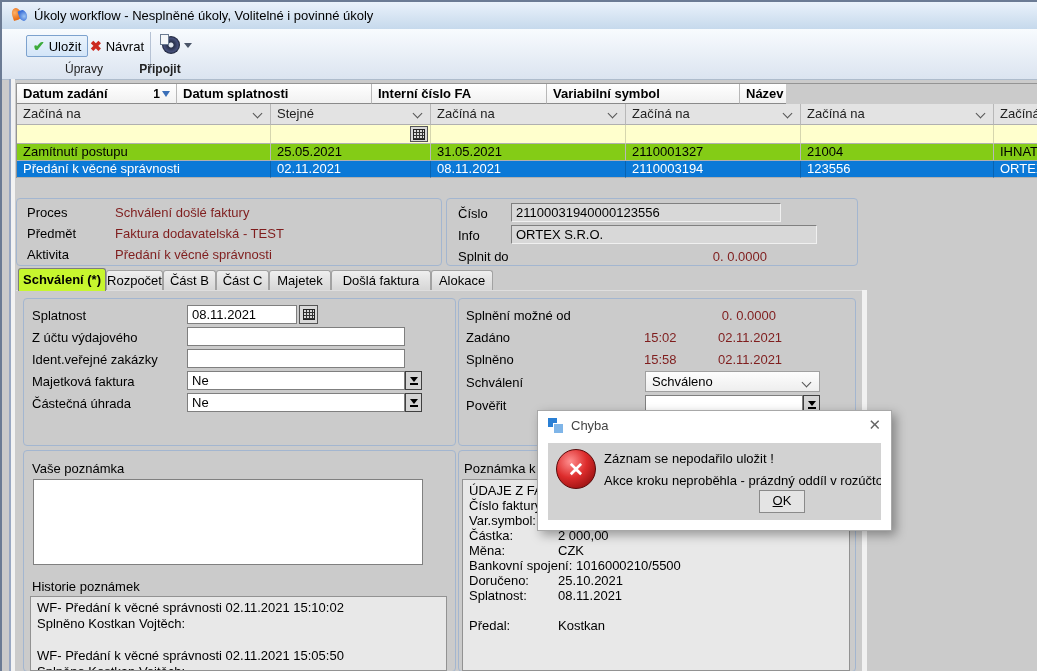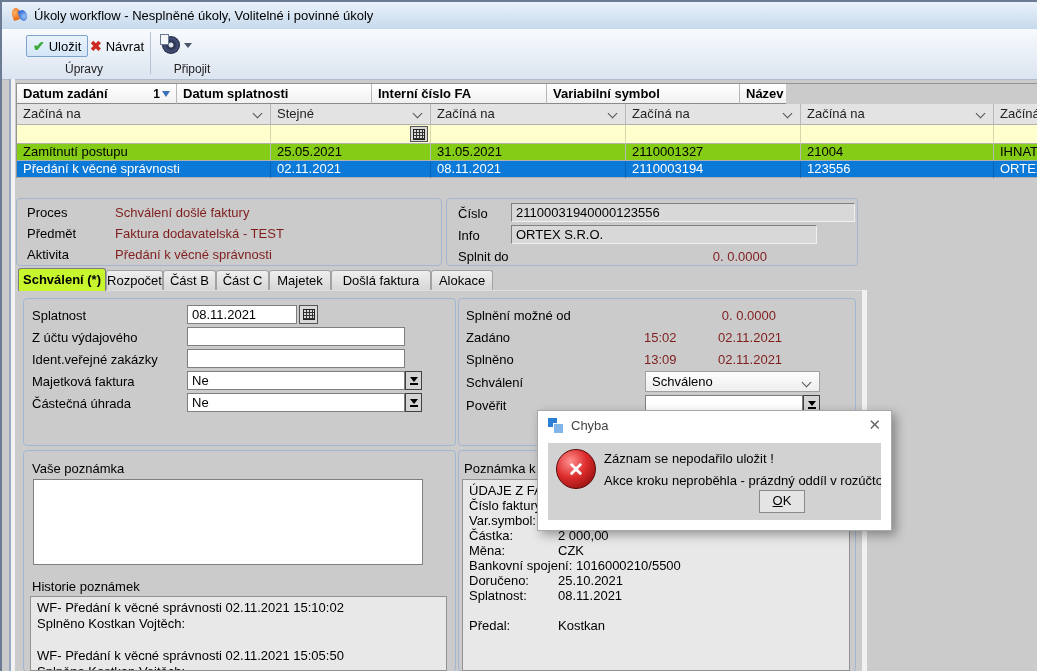--- a/index.html
+++ b/index.html
@@ -107,21 +107,21 @@
       <span>Návrat</span>
     </div>
     <div class="tcap" style="left:18px;top:33px;width:128px;">Úpravy</div>
     <div class="tsep" style="left:148px;top:3px;height:42px;"></div>
     <div class="tbtn" style="left:154px;top:5px;">
       <span class="disc">
           <span class="doc"></span>
         </span>
       <span class="dd-arrow"></span>
     </div>
-    <div class="tcap" style="left:160px;top:33px;width:60px;">Připojit</div>
+    <div class="tcap" style="left:128px;top:33px;width:60px;font-weight:bold;">Připojit</div>
   </div>
 
   <div class="gutter1"></div>
   <div class="gutter2"></div>
 
   <div class="grid">
     <div class="grow hrow">
       <div class="gcell c1"><span>Datum zadání</span>
         <span class="sortbox">
           <span class="sortnum">1</span>
@@ -174,21 +174,21 @@
   <div class="gbox" style="left:14px;top:196px;width:424px;height:66px;">
     <span class="lbl" style="left:10px;top:6px;">Proces</span>
     <span class="lbl blue" style="left:98px;top:6px;">Schválení došlé faktury</span>
     <span class="lbl" style="left:10px;top:27px;">Předmět</span>
     <span class="lbl blue" style="left:98px;top:27px;">Faktura dodavatelská - TEST</span>
     <span class="lbl" style="left:10px;top:48px;">Aktivita</span>
     <span class="lbl blue" style="left:98px;top:48px;">Předání k věcné správnosti</span>
   </div>
   <div class="gbox" style="left:444px;top:196px;width:410px;height:66px;">
     <span class="lbl" style="left:11px;top:7px;">Číslo</span>
-    <div class="inp ro" style="left:64px;top:4px;width:344px;height:19px;">21100031940000123556</div>
+    <div class="inp ro" style="left:64px;top:4px;width:270px;height:19px;">21100031940000123556</div>
     <span class="lbl" style="left:11px;top:29px;">Info</span>
     <div class="inp ro" style="left:64px;top:26px;width:306px;height:19px;">ORTEX S.R.O.</div>
     <span class="lbl" style="left:11px;top:50px;">Splnit do</span>
     <span class="lbl blue" style="left:220px;top:50px;width:100px;text-align:right;">0. 0.0000</span>
   </div>
 
   <div class="tab active" style="left:16px;width:88px;">Schválení (*)</div>
   <div class="tab" style="left:104px;width:57px;">Rozpočet</div>
   <div class="tab" style="left:161px;width:53px;">Část B</div>
   <div class="tab" style="left:214px;width:53px;">Část C</div>
@@ -222,21 +222,21 @@
       <span class="bar"></span>
     </span>
 
   <div class="gbox" style="left:456px;top:296px;width:396px;height:146px;"></div>
   <span class="lbl" style="left:464px;top:306px;">Splnění možné od</span>
   <span class="lbl blue" style="left:688px;top:306px;width:86px;text-align:right;">0. 0.0000</span>
   <span class="lbl" style="left:464px;top:328px;">Zadáno</span>
   <span class="lbl blue" style="left:642px;top:328px;">15:02</span>
   <span class="lbl blue" style="left:716px;top:328px;">02.11.2021</span>
   <span class="lbl" style="left:464px;top:350px;">Splněno</span>
-  <span class="lbl blue" style="left:642px;top:350px;">13:09</span>
+  <span class="lbl blue" style="left:642px;top:350px;">15:58</span>
   <span class="lbl blue" style="left:716px;top:350px;">02.11.2021</span>
   <span class="lbl" style="left:464px;top:373px;">Schválení</span>
   <div class="combo" style="left:643px;top:369px;width:175px;height:21px;">
     <span>Schváleno</span>
     <span class="chev" style="top:7px;"></span>
   </div>
   <span class="lbl" style="left:464px;top:396px;">Pověřit</span>
   <div class="inp" style="left:643px;top:393px;width:158px;height:19px;"></div>
   <span class="dropbtn" style="left:801px;top:393px;">
       <span class="tri"></span>

